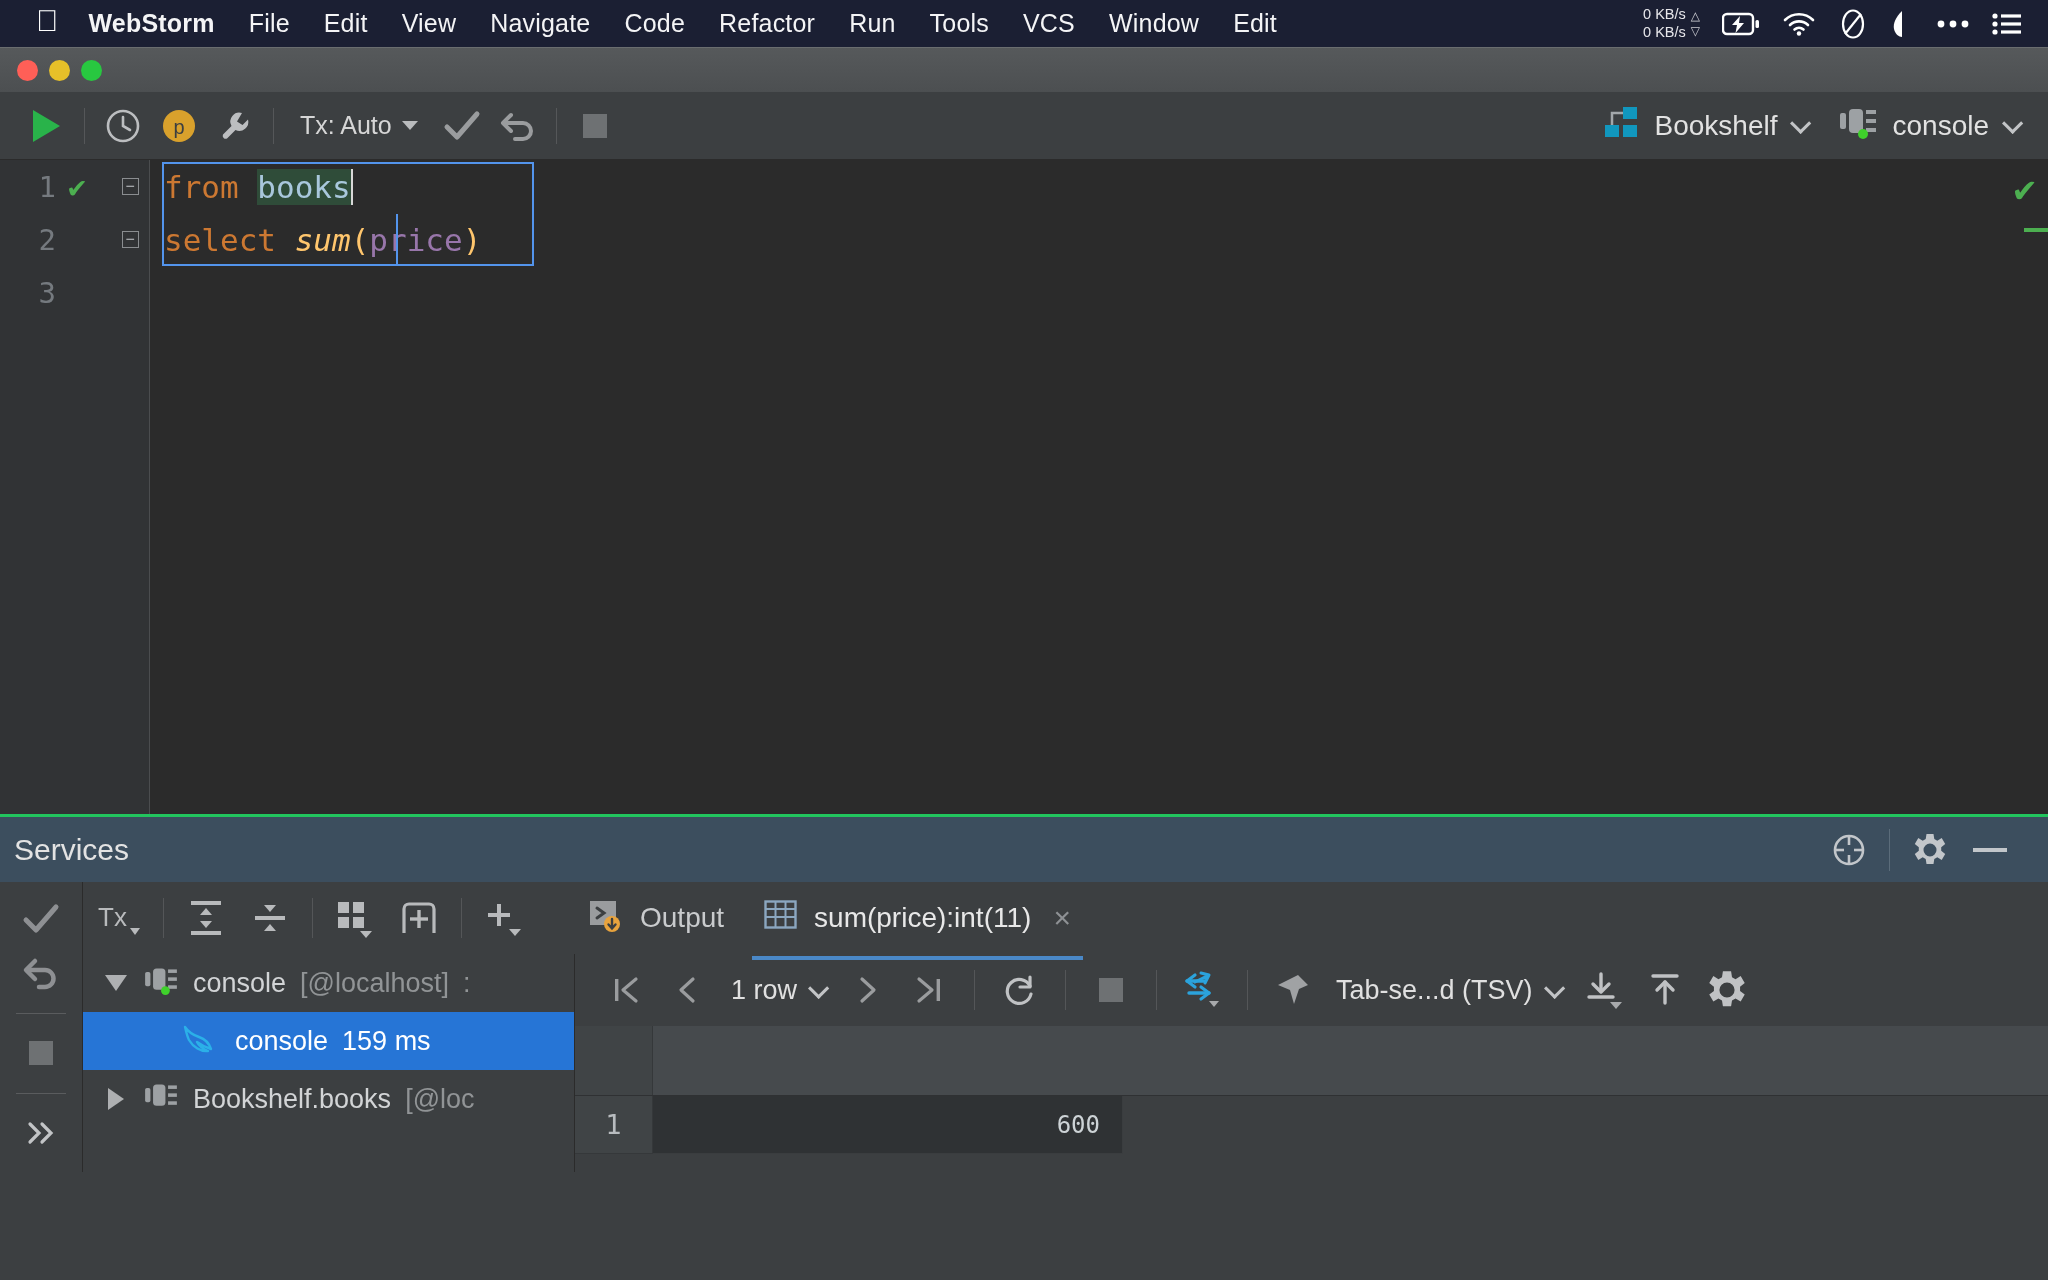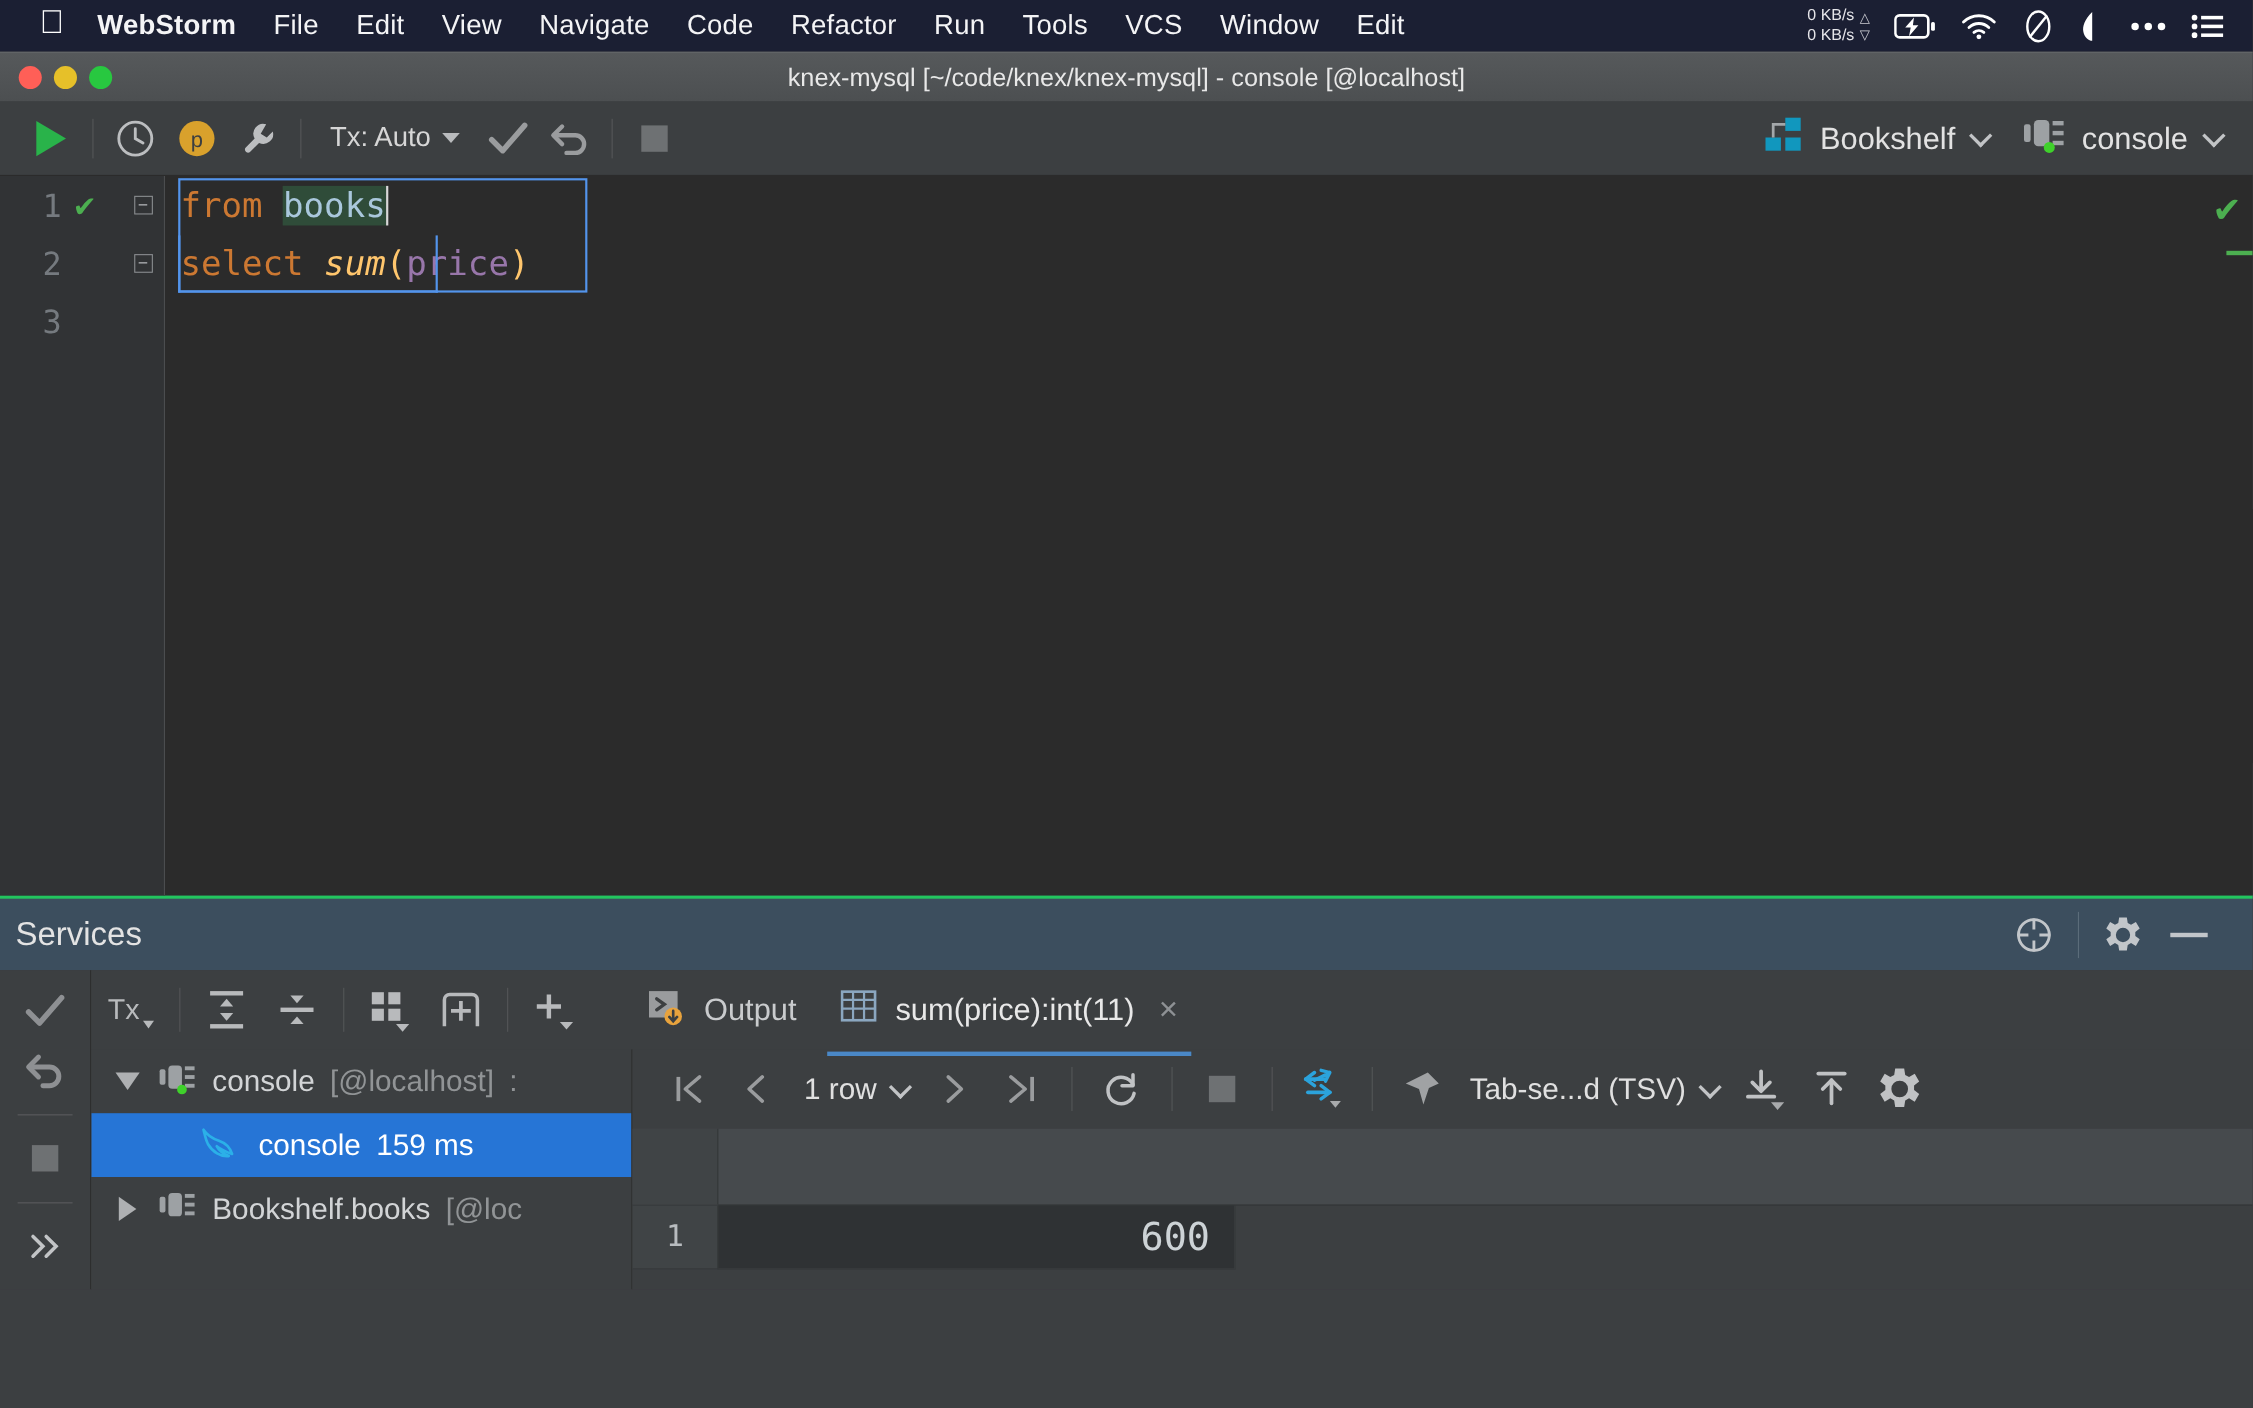--- a/index.html
+++ b/index.html
@@ -198,21 +198,21 @@
   }
   .grid-row { display: flex; height: 58px; }
   .grid-row .rnum {
     width: 78px; flex: none; background: #404446; color: #B8BCBF;
     font-family: "DejaVu Sans Mono", monospace; font-size: 27px;
     display: flex; align-items: center; justify-content: center;
     border-right: 1px solid #35383A; border-bottom: 1px solid #35383A;
   }
   .grid-row .cell {
     width: 470px; flex: none; background: #2F3234; color: #CDD3D6;
-    font-family: "DejaVu Sans Mono", monospace; font-size: 35px;
+    font-family: "DejaVu Sans Mono", monospace; font-size: 24px;
     display: flex; align-items: center; justify-content: flex-end;
     padding-right: 22px; border-right: 1px solid #3A3D3F; border-bottom: 1px solid #3A3D3F;
   }
   .sort-arrows { display: flex; flex-direction: column; gap: 3px; }
   .sa-up { width:0;height:0;border-left:8px solid transparent;border-right:8px solid transparent;border-bottom:9px solid #A9ADB0; }
   .sa-dn { width:0;height:0;border-left:8px solid transparent;border-right:8px solid transparent;border-top:9px solid #A9ADB0; }
 </style>
 </head>
 <body>
 
@@ -290,21 +290,20 @@
       </span>
     </div>
   </div>
 
   <div class="titlebar">
     <div class="traffic">
       <span class="tl red"></span>
       <span class="tl yellow"></span>
       <span class="tl green"></span>
     </div>
-    <div class="window-title">knex-mysql [~/code/knex/knex-mysql] - console [@localhost]</div>
   </div>
 
   <div class="ide-toolbar">
     <div class="tb-btn">
       <svg width="34" height="36" viewBox="0 0 34 36">
           <path d="M4 2 L31 18 L4 34 Z" fill="#29B34A"></path>
         </svg>
     </div>
     <div class="tb-sep"></div>
     <div class="tb-btn">

